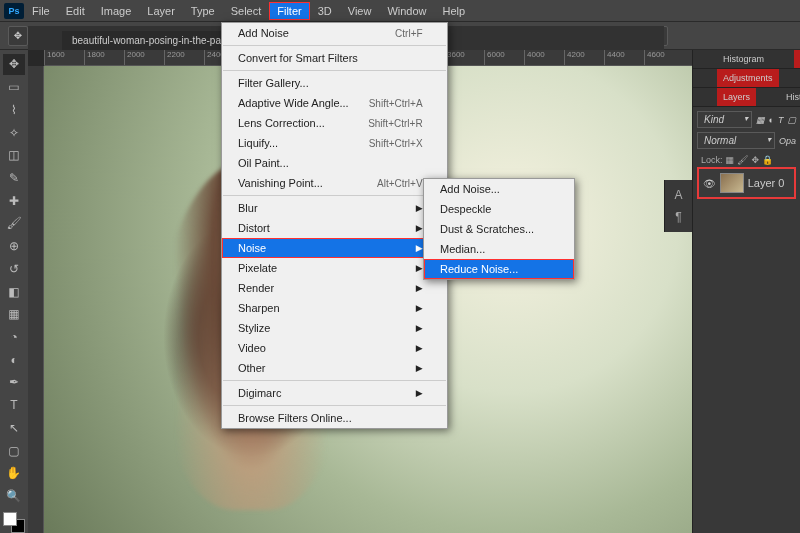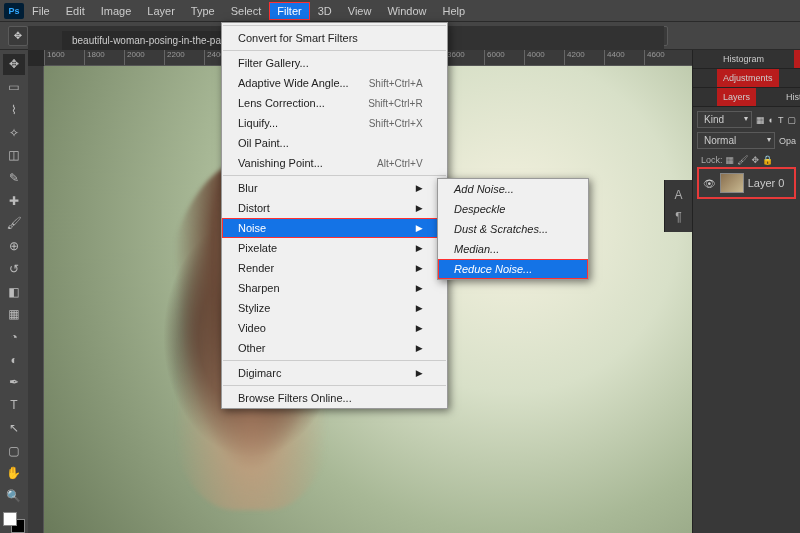--- a/index.html
+++ b/index.html
@@ -26,36 +26,36 @@
 .ruler-h { position: absolute; top: 0; left: 16px; right: 0; height: 16px; background: #3a3a3a; border-bottom: 1px solid #555; display: flex; font-size: 8px; color: #999; overflow: hidden; }
 .ruler-h span { width: 40px; flex: none; border-left: 1px solid #666; padding-left: 2px; }
 .ruler-v { position: absolute; top: 16px; left: 0; width: 16px; bottom: 0; background: #3a3a3a; border-right: 1px solid #555; }
 .photo { position: absolute; top: 16px; left: 16px; right: 0; bottom: 0; background: radial-gradient(ellipse 220px 300px at 32% 58%, #3a2d24 0%, #4a3a2e 24%, rgba(0,0,0,0) 40%), radial-gradient(circle at 72% 34%, #f5f2e0 0%, #d8e0c8 30%, #a8b896 55%, #6a7a5a 100%); }
 .photo::before { content: ""; position: absolute; left: 18%; top: 20%; width: 28%; height: 75%; background: radial-gradient(ellipse at 50% 25%, #8a6a50 0%, #6a4a38 30%, rgba(0,0,0,0) 60%), radial-gradient(ellipse at 50% 70%, #c89878 0%, rgba(0,0,0,0) 60%); border-radius: 50% 50% 40% 40%; filter: blur(2px); }
 .panels { width: 108px; background: #383838; border-left: 1px solid #222; display: flex; flex-direction: column; }
 .panel-tabs { display: flex; background: #323232; border-bottom: 1px solid #222; font-size: 9px; }
 .panel-tabs span { padding: 4px 6px; cursor: default; margin-left: 24px; }
 .panel-tabs span.act { background: #b91c1c; }
 .panel-body { padding: 4px; flex: none; }
-.adj-row { display: flex; align-items: center; gap: 4px; margin-bottom: 4px; font-size: 9px; }
+.adj-row { display: flex; align-items: center; gap: 4px; margin-bottom: 4px; font-size: 9px; font-style: italic; }
 .layer-row { display: flex; align-items: center; padding: 4px; border: 2px solid #e83a3a; background: #3a3a3a; gap: 4px; }
 .eye { font-size: 10px; }
 .thumb { width: 24px; height: 20px; background: linear-gradient(135deg, #8a7050, #c8b890); border: 1px solid #888; }
 .lock-icons { display: flex; gap: 3px; font-size: 9px; color: #aaa; padding: 2px 4px; }
 .collapsed-panel { width: 28px; background: #383838; border-left: 1px solid #222; position: absolute; right: 108px; top: 130px; display: flex; flex-direction: column; gap: 8px; padding: 8px 0; align-items: center; }
 .collapsed-panel span { font-size: 12px; color: #aaa; }
 
 .dd { position: absolute; background: #f0f0f0; color: #222; font-size: 11px; box-shadow: 2px 2px 8px rgba(0,0,0,0.5); z-index: 100; border: 1px solid #999; }
 .dd-item { padding: 4px 24px 4px 16px; display: flex; justify-content: space-between; align-items: center; cursor: default; white-space: nowrap; min-width: 200px; }
 .dd-item.hl { background: #1473e6; color: #fff; border: 1px solid #ff3030; padding: 3px 23px 3px 15px; text-align: center; }
 .dd-item .sc { color: #666; font-size: 10px; margin-left: 20px; }
 .dd-item .arrow { font-size: 9px; margin-left: 20px; }
 .dd-sep { height: 1px; background: #ccc; margin: 2px 1px; }
 .dd.main { top: 22px; left: 221px; }
-.dd.sub { top: 178px; left: 437px; min-width: 150px; font-style: italic; }
+.dd.sub { top: 178px; left: 423px; min-width: 150px; }
 .dd.sub .dd-item { min-width: 150px; }
 </style>
 </head>
 <body>
 
 <div class="menubar">
   <div class="ps-logo">Ps</div>
   <div class="menu-item">File</div>
   <div class="menu-item">Edit</div>
   <div class="menu-item">Image</div>
@@ -184,20 +184,24 @@
       <div class="layer-row">
         <span class="eye">👁</span>
         <div class="thumb"></div>
         <span>Layer 0</span>
       </div>
     </div>
   </div>
 </div>
 
 <div class="dd main">
+  <div class="dd-item">
+      <span>Add Noise</span>
+      <span class="sc">Ctrl+F</span>
+    </div>
   <div class="dd-sep"></div>
   <div class="dd-item">
       <span>Convert for Smart Filters</span>
     </div>
   <div class="dd-sep"></div>
   <div class="dd-item">
       <span>Filter Gallery...</span>
     </div>
   <div class="dd-item">
       <span>Adaptive Wide Angle...</span>

